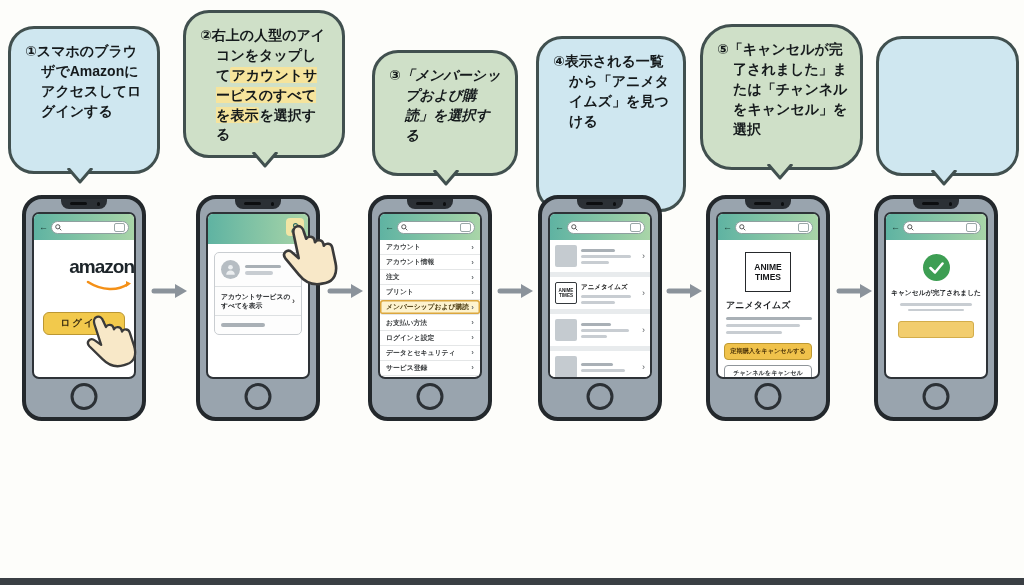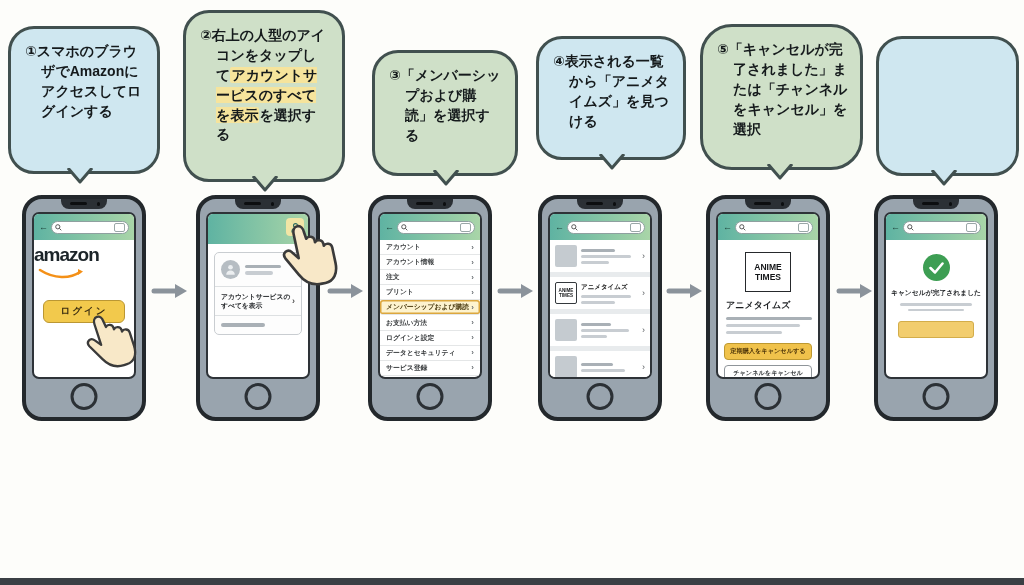--- a/index.html
+++ b/index.html
@@ -34,21 +34,21 @@
   .bar{height:26px;background:linear-gradient(90deg,#5fb3a2,#a9d5a8);
        display:flex;align-items:center;gap:3px;padding:0 5px;box-sizing:border-box;}
   .backglyph{font-size:9px;color:#20473f;line-height:1;}
   .pill{flex:1;height:13px;background:#fff;border:1px solid #8fa0a0;border-radius:7px;
         display:flex;align-items:center;padding:0 3px;gap:2px;box-sizing:border-box;}
   .pill .sq{margin-left:auto;width:9px;height:7px;border:1px solid #9aa7a7;border-radius:2px;}
   .graybar{background:#a9b0b6;border-radius:2px;}
   .graybar.lt{background:#c8cdd2;}
 
   
-  .az-wrap{margin-top:4px;text-align:left;}
+  .az-wrap{margin-top:16px;text-align:right;}
   .az-text{font-size:19px;font-weight:700;letter-spacing:-1px;color:#1c2429;}
   .login-btn{margin:16px auto 0;width:80%;height:21px;background:#f2c94c;border:1.5px solid #bb9733;
              border-radius:6px;display:flex;align-items:center;justify-content:center;
              font-size:9.5px;font-weight:700;color:#3a2d10;letter-spacing:2px;}
   .hand{position:absolute;z-index:8;}
 
   
   .bar2{height:30px;background:linear-gradient(90deg,#5fb3a2,#a9d5a8);position:relative;}
   .person-box{position:absolute;top:4px;right:4px;width:18px;height:18px;background:#f2e5a5;
               border-radius:4px;display:flex;align-items:center;justify-content:center;}
@@ -103,35 +103,35 @@
 
 <div class="stage">
 
   <div class="bubble blue" style="left:8px;top:26px;width:152px;height:148px;">
     <p>①スマホのブラウザでAmazonにアクセスしてログインする</p>
     <svg class="tail" style="left:56px;" width="26" height="16">
         <path d="M1 0 L13 14 L25 0" fill="#cfe7f0" stroke="#41504f" stroke-width="3" stroke-linejoin="round"></path>
       </svg>
   </div>
 
-  <div class="bubble green" style="left:183px;top:10px;width:162px;height:172px;">
+  <div class="bubble green" style="left:183px;top:10px;width:162px;height:148px;">
     <p><span>②右上の人型のアイコンをタップして</span><span class="hl">アカウントサービスのすべてを表示</span><span>を選択する</span></p>
     <svg class="tail" style="left:66px;" width="26" height="16">
         <path d="M1 0 L13 14 L25 0" fill="#cfe0c8" stroke="#41504f" stroke-width="3" stroke-linejoin="round"></path>
       </svg>
   </div>
 
-  <div class="bubble green" style="left:372px;top:50px;width:146px;height:126px;">
+  <div class="bubble green" style="left:372px;top:50px;width:146px;height:126px;font-style:italic;">
     <p>③「メンバーシップおよび購読」を選択する</p>
     <svg class="tail" style="left:58px;" width="26" height="16">
         <path d="M1 0 L13 14 L25 0" fill="#cfe0c8" stroke="#41504f" stroke-width="3" stroke-linejoin="round"></path>
       </svg>
   </div>
 
-  <div class="bubble blue" style="left:536px;top:36px;width:150px;height:124px;">
+  <div class="bubble blue" style="left:536px;top:36px;width:150px;height:176px;">
     <p>④表示される一覧から「アニメタイムズ」を見つける</p>
     <svg class="tail" style="left:60px;" width="26" height="16">
         <path d="M1 0 L13 14 L25 0" fill="#cfe7f0" stroke="#41504f" stroke-width="3" stroke-linejoin="round"></path>
       </svg>
   </div>
 
   <div class="bubble green" style="left:700px;top:24px;width:163px;height:146px;border-radius:32px;">
     <p>⑤「キャンセルが完了されました」または「チャンネルをキャンセル」を選択</p>
     <svg class="tail" style="left:64px;" width="26" height="16">
         <path d="M1 0 L13 14 L25 0" fill="#cfe0c8" stroke="#41504f" stroke-width="3" stroke-linejoin="round"></path>

